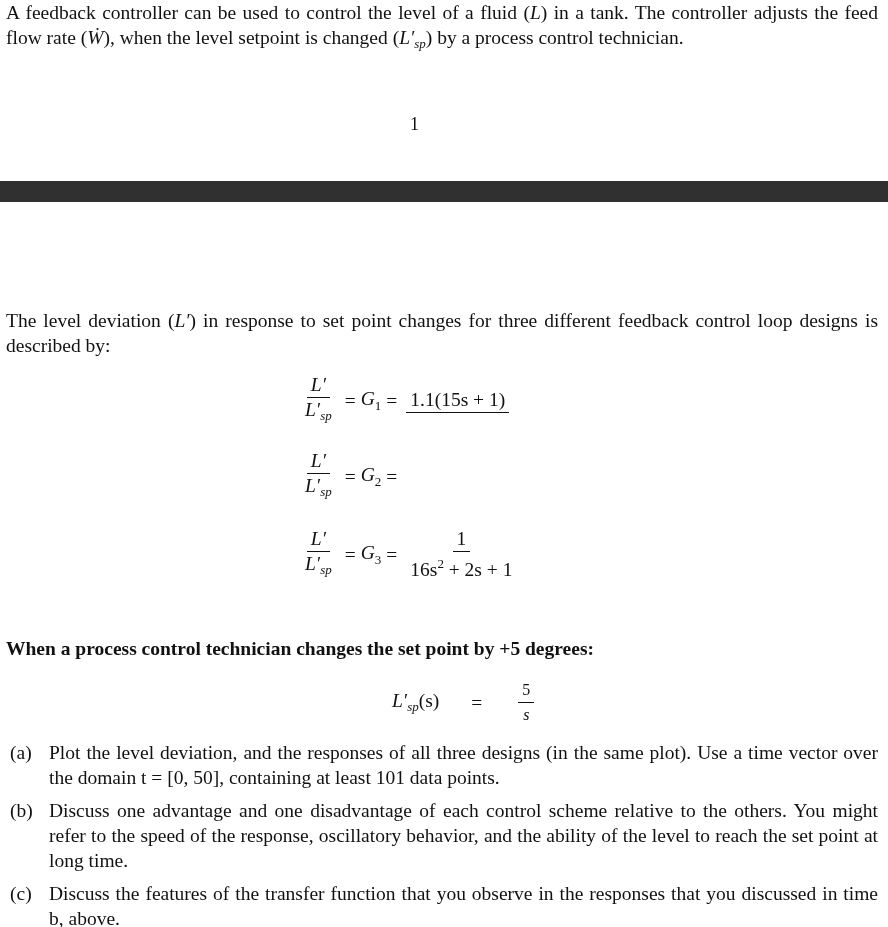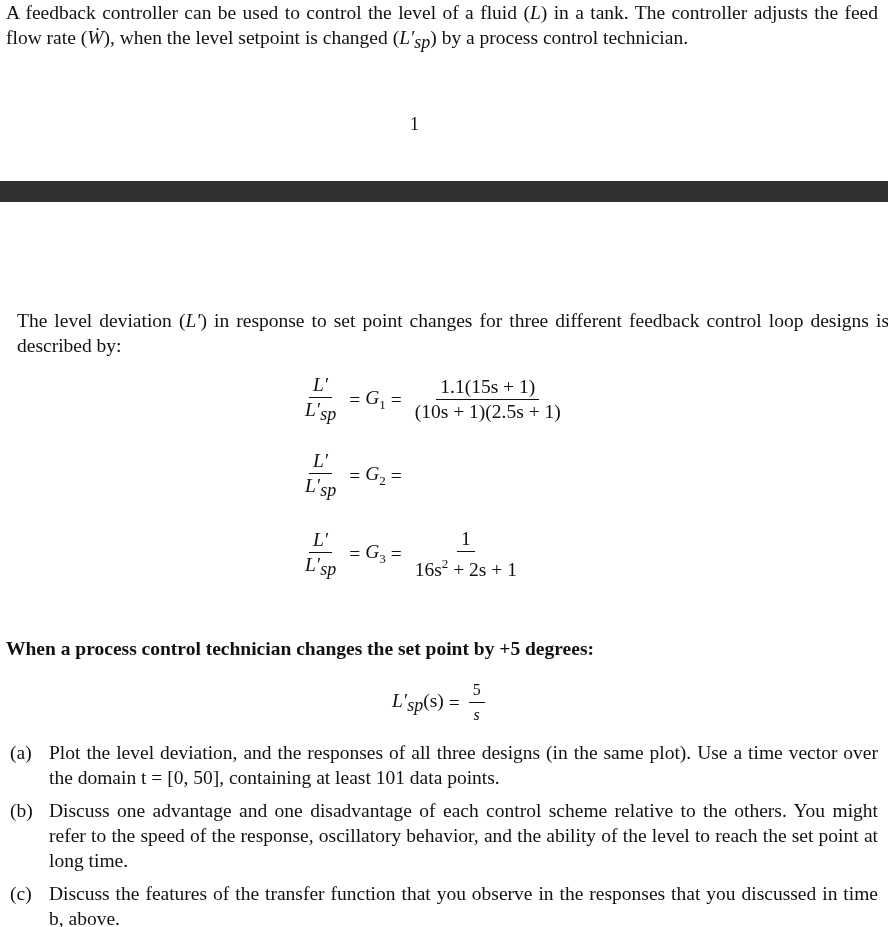--- a/index.html
+++ b/index.html
@@ -9,35 +9,35 @@
     color:#111; font-size:18px;
   }
   .p {
     position:absolute; left:6px; width:872px;
     line-height:25px; text-align:justify; text-align-last:left;
     font-family:"Liberation Serif", "DejaVu Serif", serif; font-size:19.5px;
   }
   .p1 { top:0px; }
   .pagenum { position:absolute; top:114px; left:410px; font-family:"Liberation Serif", serif; font-size:18px; }
   .band { position:absolute; left:0; top:181px; width:888px; height:21px; background:#303030; }
-  .p2 { top:308px;margin-left:11px; }
+  .p2 { top:308px; }
   .p3 { top:636px;font-weight:bold; }
   i.m { font-style:italic; }
-  sub.s, sup.s { font-size:18px; font-style:italic; }
+  sub.s, sup.s { font-size:13px; font-style:italic; }
   sub.s { vertical-align:-4px; }
 
   .eq { position:absolute; font-family:"Liberation Serif", "DejaVu Serif", serif; font-size:19.5px; display:flex; align-items:center; }
   .frac { display:inline-flex; flex-direction:column; align-items:center; margin:0 4px; }
   .frac .num { padding:0 4px 1px 4px; border-bottom:1.3px solid #111; line-height:22px; text-align:center; }
   .frac .den { padding:1px 4px 0 4px; line-height:22px; text-align:center; }
   .op { margin:0 5px; }
   .eq1 { left:297px; top:374px; }
   .eq2 { left:297px; top:450px; }
   .eq3 { left:297px; top:528px; }
-  .eq4 { left:392px; top:679px; }
+  .eq4 { left:392px; top:679px;gap:27px; }
 
   .items { position:absolute; left:10px; top:740px; width:868px; font-family:"Liberation Serif", "DejaVu Serif", serif; font-size:19.5px; }
   .item { display:flex; line-height:25px; margin-bottom:8px; }
   .item .lbl { width:39px; flex:none; }
   .item .txt { flex:1; text-align:justify; text-align-last:left; }
   .item b { font-weight:normal; }
 </style>
 </head>
 <body>
 
@@ -52,21 +52,20 @@
 <div class="eq eq1">
   <span class="frac">
     <span class="num"><i class="m">L′</i></span>
     <span class="den"><i class="m">L′</i><sub class="s">sp</sub></span>
   </span>
   <span class="op">=</span>
   <span><i class="m">G</i><sub style="font-size:13px">1</sub></span>
   <span class="op">=</span>
   <span class="frac">
     <span class="num">1.1(15s + 1)</span>
-    <span class="den">(10s + 1)(2.5s + 1)</span>
   </span>
 </div>
 
 <div class="eq eq2">
   <span class="frac">
     <span class="num"><i class="m">L′</i></span>
     <span class="den"><i class="m">L′</i><sub class="s">sp</sub></span>
   </span>
   <span class="op">=</span>
   <span><i class="m">G</i><sub style="font-size:13px">2</sub></span>

